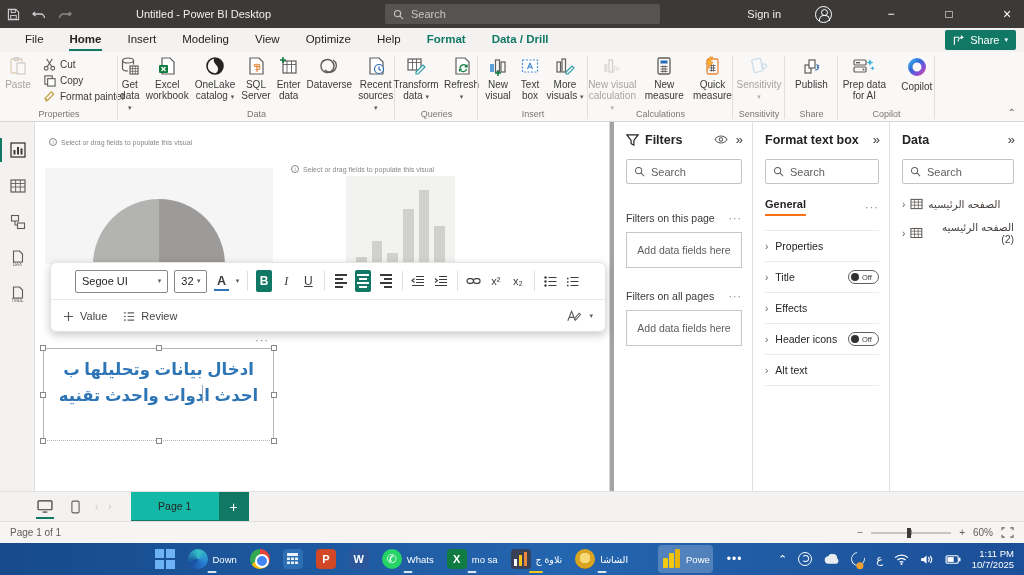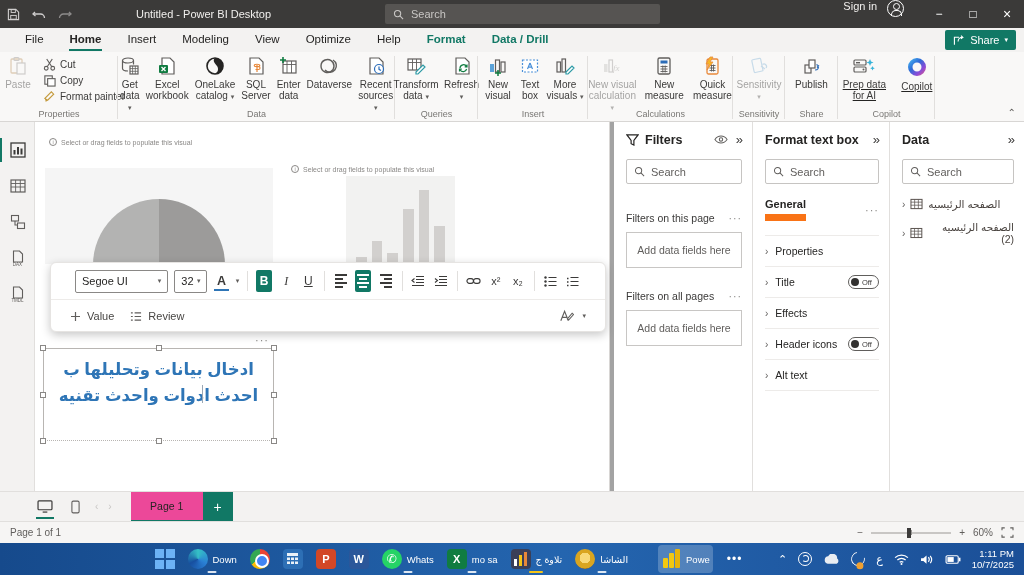--- a/index.html
+++ b/index.html
@@ -14,21 +14,21 @@
   #tb-search { position:absolute; left:385px; top:4px; width:275px; height:20px; background:#56
 
 
 
 
 
 
 
 5452; background:#565452; border-radius:2px; display:flex; align-items:center; padding:0 8px; gap:7px; color:#C8C6C4; }
   #tb-search .mag { font-size:11px; }
-  .tb-right { position:absolute; right:0; top:0; height:28px; display:flex; align-items:flex-start; }
+  .tb-right { position:absolute; right:0; top:0; height:28px; display:flex; align-items:center;gap:24px; }
   .signin { font-size:11px; color:#F1EFED; margin-right:10px; }
   .avatar { width:17px; height:17px; border:1.4px solid #fff; border-radius:50%; position:relative; margin-right:18px; }
   .avatar:before { content:""; position:absolute; left:4.5px; top:2px; width:5px; height:5px; border:1.2px solid #fff; border-radius:50%; }
   .avatar:after { content:""; position:absolute; left:2.5px; top:8.5px; width:9px; height:5px; border:1.2px solid #fff; border-bottom:none; border-radius:5px 5px 0 0; }
   .winbtn { width:34px; height:28px; display:flex; align-items:center; justify-content:center; color:#fff; font-size:12px; }
   .winbtn.close { font-size:14px; }
 
   
   #menubar { position:absolute; left:0; top:28px; width:1024px; height:24px; background:#F3F2F1; display:flex; align-items:center; padding-left:12px; gap:0; }
   .mtab { padding:0 13px; height:24px; line-height:23px; font-size:11.5px; color:#252423; position:relative; }
@@ -64,21 +64,21 @@
   #pie-visual { position:absolute; left:10px; top:46px; width:228px; height:96px; background:#F5F5F5; overflow:hidden; }
   .halfpie { position:absolute; bottom:-1px; left:50%; transform:translateX(-50%); width:132px; height:66px; border-radius:132px 132px 0 0; overflow:hidden; }
   .halfpie .l { position:absolute; left:0; top:0; width:50%; height:100%; background:#B3B3B2; }
   .halfpie .r { position:absolute; right:0; top:0; width:50%; height:100%; background:#9C9B9A; }
   #bar-visual { position:absolute; left:311px; top:54px; width:109px; height:112px; background:#F2F2F1; display:flex; align-items:flex-end; justify-content:center; gap:5px; padding:8px 10px 0 10px; }
   #bar-visual div { width:11px; background:#D2D0CE; }
 
   
   #txt-toolbar { position:absolute; left:15px; top:140px; width:556px; height:70px; background:#fff; border:1px solid #E6E4E2; border-radius:6px; box-shadow:0 3px 10px rgba(0,0,0,.22); z-index:6; }
   .tt-row1 { height:36px; display:flex; align-items:center; padding:0 24px; gap:6px; }
-  .tt-row2 { height:33px; border-top:1px solid #EDEBE9; display:flex; align-items:center; padding:0 19px; gap:16px; }
+  .tt-row2 { height:33px; border-top:1px solid #EDEBE9; display:flex; align-items:center; padding:0 12px; gap:16px; }
   .ddl { height:23px; border:1px solid #8A8886; border-radius:2px; display:flex; align-items:center; justify-content:space-between; padding:0 6px; font-size:11px; color:#252423; background:#fff; }
   .tbtn { width:22px; height:22px; display:flex; align-items:center; justify-content:center; border-radius:2px; color:#3B3A39; font-size:12px; }
   .tbtn.on { background:#117865; color:#fff; }
   .tdiv { width:1px; height:20px; background:#E1DFDD; margin:0 2px; }
   .fc { position:relative; font-size:12.5px; font-weight:bold; }
   .fc:after { content:""; position:absolute; left:1px; right:1px; bottom:1px; height:2.5px; background:#2E75B6; }
   .alico { display:flex; flex-direction:column; gap:2.5px; }
   .alico span { height:1.6px; background:currentColor; display:block; }
   .tt-row2 .item { display:flex; align-items:center; gap:6px; color:#484644; font-size:11px; }
   .tt-right { margin-left:auto; display:flex; align-items:center; gap:8px; color:#484644; }
@@ -96,37 +96,37 @@
   #filters-pane { left:610px; width:143px; border-left:4px solid #a3a3a3; }
   #format-pane  { left:753px; width:137px; }
   #data-pane    { left:890px; width:134px; border-right:none; }
   .pane-head { display:flex; align-items:center; gap:6px; font-size:12.5px; font-weight:bold; color:#252423; margin-bottom:12px; }
   .pane-head .dbl { margin-left:auto; font-size:13px; color:#3B3A39; font-weight:normal; letter-spacing:-1px; }
   .pane-search { height:25px; border:1px solid #C6C4C2; border-radius:2px; display:flex; align-items:center; gap:6px; padding:0 7px; color:#605E5C; margin-bottom:14px; background:#fff; }
   .sec-label { display:flex; align-items:center; font-size:10.5px; color:#3B3A39; margin:6px 0 8px 0; }
   .sec-label .dots { margin-left:auto; color:#8A8886; letter-spacing:1px; }
   .dropbox { height:36px; border:1px solid #C8C6C4; display:flex; align-items:center; justify-content:center; font-size:10.5px; color:#605E5C; background:#fff; margin-bottom:22px; }
   .fmt-tabs { display:flex; align-items:center; margin-bottom:4px; }
-  .fmt-tab { font-size:11px; font-weight:bold; color:#252423; padding-bottom:4px; border-bottom:7px solid #f97316; }
+  .fmt-tab { font-size:11px; font-weight:bold; color:#252423; padding-bottom:4px; border-bottom:2px solid #f97316; }
   .fmt-tabs .dots { margin-left:auto; color:#8A8886; letter-spacing:1px; }
   .fmt-sec { border-top:1px solid #EDEBE9; height:31px; display:flex; align-items:center; gap:7px; font-size:10.5px; color:#252423; }
   .fmt-sec .car { color:#605E5C; font-size:10px; }
   .toggle { margin-left:auto; width:31px; height:14px; border:1px solid #605E5C; border-radius:8px; display:flex; align-items:center; padding:0 2px; gap:3px; }
   .toggle .knob { width:8px; height:8px; background:#323130; border-radius:50%; }
   .toggle .tlab { font-size:7.5px; color:#3B3A39; }
   .data-row { display:flex; align-items:center; gap:5px; margin-bottom:11px; color:#4A4440; }
   .data-row .car { color:#605E5C; font-size:10px; }
   .data-row .dlabel { font-size:10.5px; direction:rtl; }
 
   
   #pagebar { position:absolute; left:0; top:491px; width:1024px; height:30px; background:#F3F2F1; border-top:1px solid #E1DFDD; display:flex; align-items:center; }
   .view-ico { position:relative; width:30px; height:30px; display:flex; align-items:center; justify-content:center; color:#484644; }
   .view-ico.active:after { content:""; position:absolute; left:6px; right:6px; bottom:3px; height:2px; background:#117865; }
   .pg-arrow { color:#C8C6C4; font-size:10px; padding:0 5px; }
-  #page-tab { width:72px; height:30px; background:#ec4899; display:flex; align-items:center; justify-content:center; font-size:10.5px; color:#252423; border-bottom:2px solid #117865; margin-left:14px; }
+  #page-tab { width:88px; height:30px; background:#14b8a6; display:flex; align-items:center; justify-content:center; font-size:10.5px; color:#252423; border-bottom:2px solid #117865; margin-left:14px; }
   #add-page { width:30px; height:30px; background:#117865; color:#fff; font-size:14px; display:flex; align-items:center; justify-content:center; }
   #statusbar { position:absolute; left:0; top:521px; width:1024px; height:22px; background:#F6F5F4; border-top:1px solid #E1DFDD; display:flex; align-items:center; padding:0 10px; font-size:10px; color:#605E5C; }
   #zoomctl { margin-left:auto; display:flex; align-items:center; gap:8px; color:#605E5C; }
   .ztrack { position:relative; width:80px; height:2px; background:#C8C6C4; }
   .ztrack .zknob { position:absolute; left:36px; top:-4px; width:4px; height:10px; background:#3B3A39; }
   .ztrack .ztick { position:absolute; left:50%; top:-1.5px; width:1px; height:5px; background:#979593; }
 
   
   #taskbar { position:absolute; left:0; top:543px; width:1024px; height:32px; background:linear-gradient(90deg,#164A8C,#2465AF 55%,#1B4F97); display:flex; align-items:center; color:#fff; }
   .tk-apps { display:flex; align-items:center; gap:7px; margin-left:152px; }
@@ -421,21 +421,21 @@
         <svg class="ric" width="20" height="20" viewBox="0 0 20 20">
             <rect x="3" y="9" width="6" height="8" fill="none" stroke="#605E5C" stroke-width="1.2"></rect>
             <rect x="7" y="4" width="6" height="8" fill="#fff" stroke="#605E5C" stroke-width="1.2"></rect>
             <path d="M13 14 c3 0 4-2 3-4 M14.5 8.5 L16.5 9.8 15 11.5" fill="none" stroke="#2B6CB8" stroke-width="1.2"></path>
           </svg>
         <span class="rlab">Publish</span>
       </div>
       <div class="glabel">Share</div>
     </div>
 
-    <div class="rgroup" style="left:838px; width:97px; gap:8px;text-decoration:underline;">
+    <div class="rgroup" style="left:838px; width:97px; gap:8px;">
       <div class="rbtn" style="width:58px;">
         <svg class="ric" width="22" height="20" viewBox="0 0 22 20">
             <rect x="1" y="4" width="12" height="5" rx="1" fill="none" stroke="#605E5C" stroke-width="1.2"></rect>
             <rect x="1" y="11" width="12" height="5" rx="1" fill="none" stroke="#605E5C" stroke-width="1.2"></rect>
             <rect x="3" y="6" width="4" height="1.4" fill="#605E5C"></rect>
             <circle cx="10.5" cy="13.5" r="1" fill="#605E5C"></circle>
             <path d="M17 3 l1 2.5 2.5 1 -2.5 1 -1 2.5 -1-2.5 -2.5-1 2.5-1z" fill="#37B3D9"></path>
             <path d="M19.5 10 l.7 1.6 1.6.7 -1.6.7 -.7 1.6 -.7-1.6 -1.6-.7 1.6-.7z" fill="#37B3D9"></path>
           </svg>
         <span class="rlab">Prep data for AI</span>

